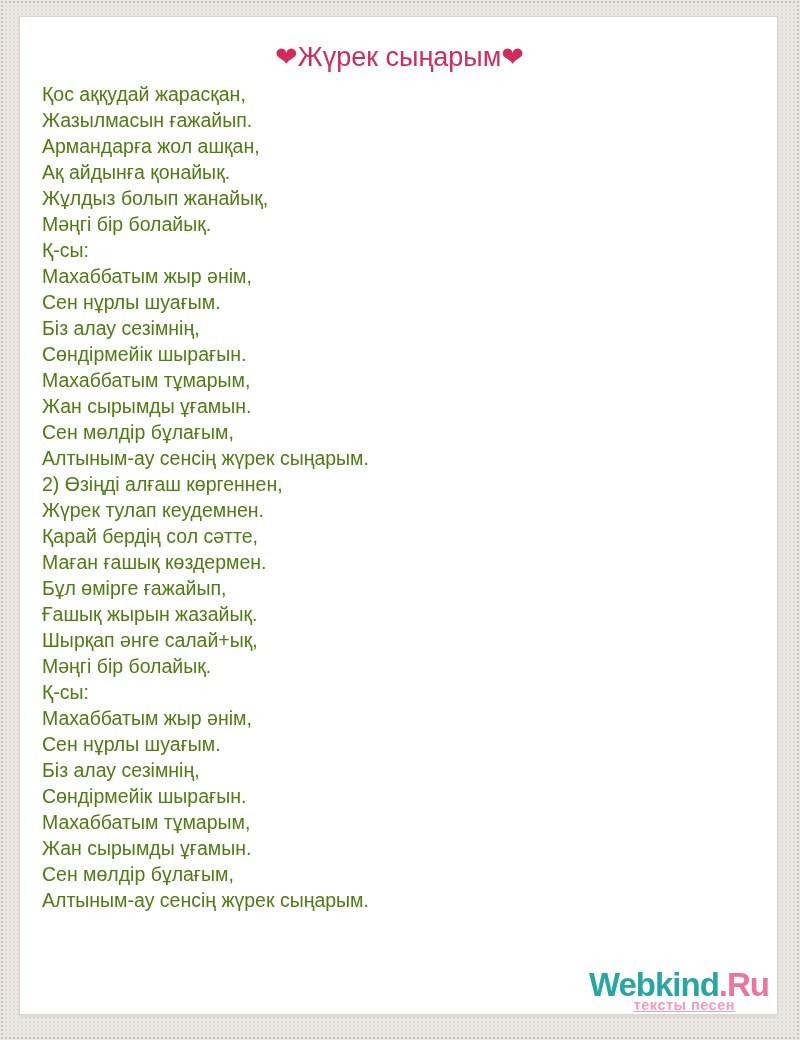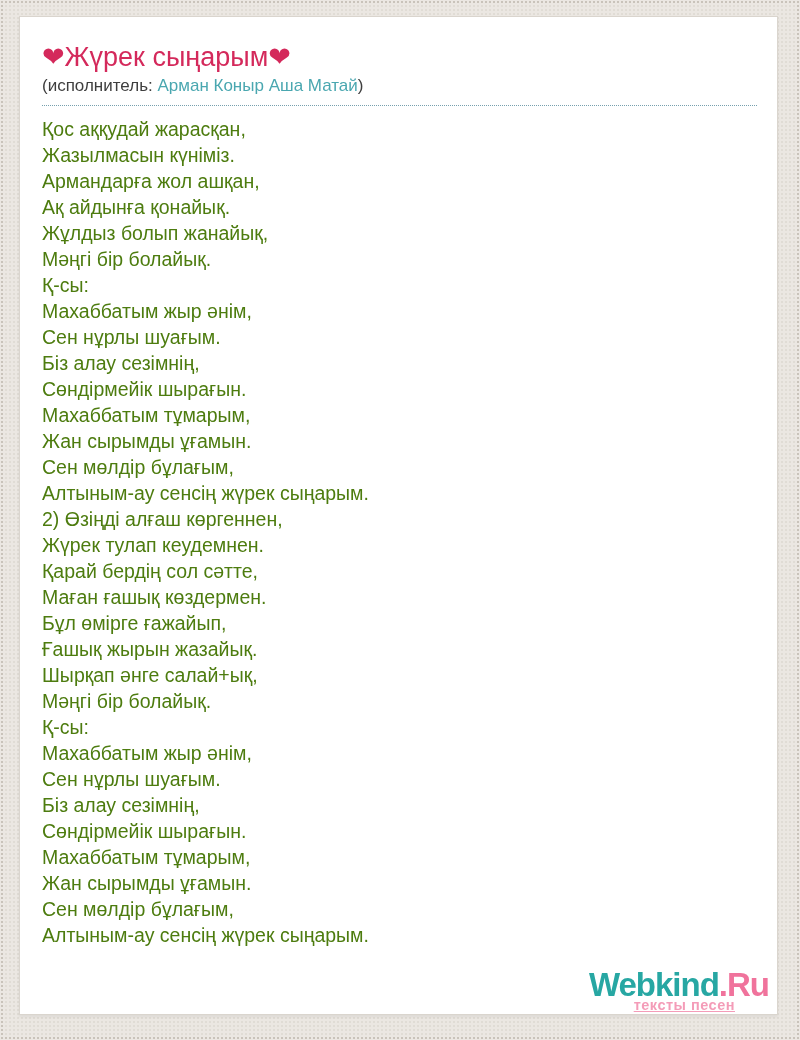--- a/index.html
+++ b/index.html
@@ -33,20 +33,21 @@
     border: 1px solid #dad5ce;
     box-shadow: 0 2px 3px rgba(0,0,0,0.06);
     padding: 26px 20px 0 22px;
   }
   .song-title {
     margin: 0 0 5px 0;
     font-size: 27px;
     line-height: 28px;
     font-weight: 400;
     color: #d4295b;
+    text-align: center;
   }
   .artist-line {
     font-size: 17px;
     line-height: 20px;
     color: #3e3e3e;
     padding-bottom: 9px;
     border-bottom: 1px dotted #76a0ae;
   }
   .artist-link {
     color: #4aa7b0;
@@ -89,25 +90,24 @@
 </style>
 </head>
 <body>
 
 <div class="page-frame"></div>
 
 <div class="card">
 
   <h1 class="song-title">❤Жүрек сыңарым❤</h1>
 
-  <div class="artist-line"><span>(исполнитель: </span><a class="artist-link">Арман Коныр Аша Матай</a><span>)</span></div>
 
   <div class="lyrics">
     <div class="lyric-line">Қос аққудай жарасқан,</div>
-    <div class="lyric-line">Жазылмасын күніміз.</div>
+    <div class="lyric-line">Жазылмасын ғажайып.</div>
     <div class="lyric-line">Армандарға жол ашқан,</div>
     <div class="lyric-line">Ақ айдынға қонайық.</div>
     <div class="lyric-line">Жұлдыз болып жанайық,</div>
     <div class="lyric-line">Мәңгі бір болайық.</div>
     <div class="lyric-line">Қ-сы:</div>
     <div class="lyric-line">Махаббатым жыр әнім,</div>
     <div class="lyric-line">Сен нұрлы шуағым.</div>
     <div class="lyric-line">Біз алау сезімнің,</div>
     <div class="lyric-line">Сөндірмейік шырағын.</div>
     <div class="lyric-line">Махаббатым тұмарым,</div>

